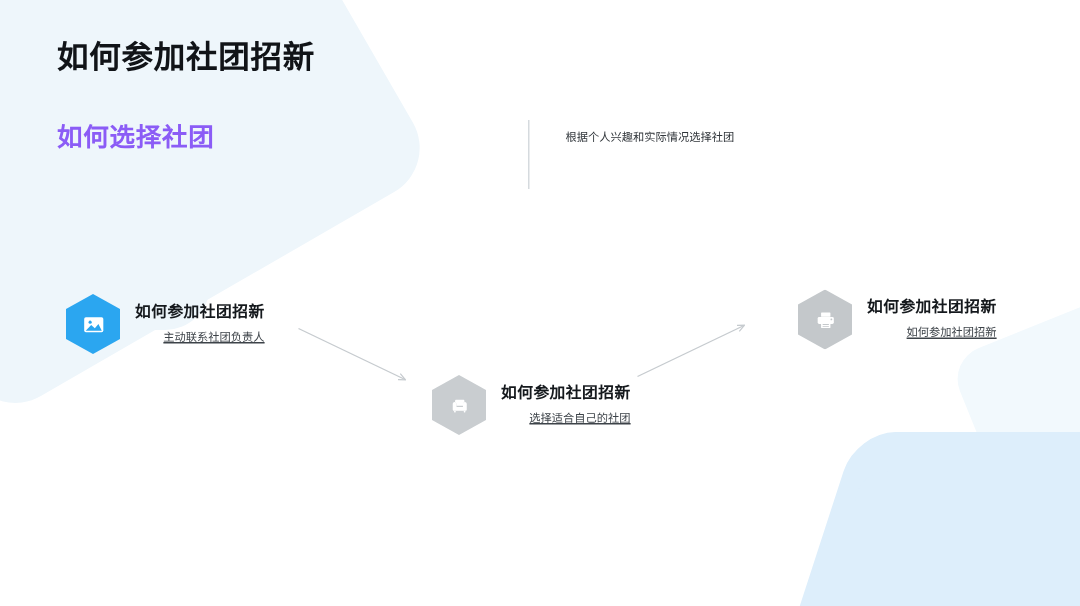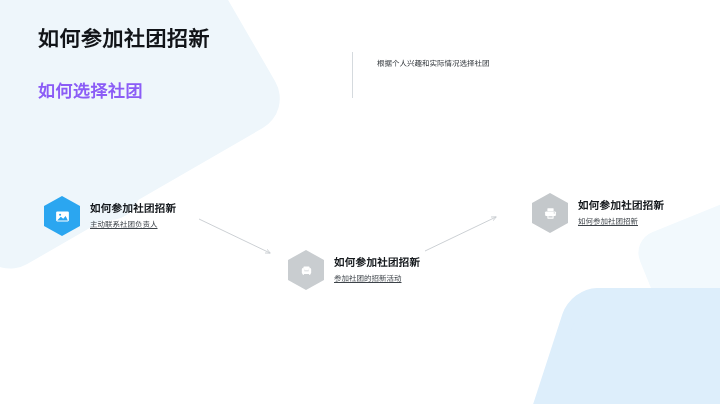--- a/index.html
+++ b/index.html
@@ -14,20 +14,21 @@
     font-family: "Liberation Sans", "DejaVu Sans", sans-serif;
     overflow: hidden;
   }
 
   .slide {
     position: relative;
     width: 720px;
     height: 404px;
     background: #ffffff;
     overflow: hidden;
+    text-align: right;
   }
 
   
   .bg-layer {
     position: absolute;
     inset: 0;
     pointer-events: none;
   }
 
   .blob-topleft {
@@ -105,21 +106,21 @@
     color: #8b5cf6;
     letter-spacing: 0.5px;
     line-height: 1.2;
     white-space: nowrap;
   }
 
   
   .note {
     position: absolute;
     left: 312px;
-    top: 52px;
+    top: 80px;
     height: 46px;
     display: flex;
     align-items: flex-start;
     padding-left: 40px;
   }
   .note-rule {
     width: 1px;
     height: 46px;
     background: #d5dade;
     flex: 0 0 auto;
@@ -239,21 +240,21 @@
                  C15 9.3 15.8 8.5 16.8 8.5 C17.8 8.5 18.6 9.3 18.6 10.4 L18.6 15.6
                  C18.6 16.3 18.1 16.8 17.4 16.8 L6.6 16.8 C5.9 16.8 5.4 16.3 5.4 15.6 Z" fill="#ffffff"></path>
         <path d="M7.6 8.6 L7.6 7.4 C7.6 6.8 8.1 6.3 8.7 6.3 L15.3 6.3 C15.9 6.3 16.4 6.8 16.4 7.4 L16.4 8.6
                  C15.6 8.9 15.1 9.6 15.1 10.5 L15.1 12.1 L8.9 12.1 L8.9 10.5 C8.9 9.6 8.4 8.9 7.6 8.6 Z" fill="#ffffff"></path>
         <rect x="6.7" y="16.6" width="1.5" height="1.7" rx="0.4" fill="#ffffff"></rect>
         <rect x="15.8" y="16.6" width="1.5" height="1.7" rx="0.4" fill="#ffffff"></rect>
       </svg>
     </div>
     <div class="node-text">
       <div class="node-title">如何参加社团招新</div>
-      <div class="node-desc">参加社团的招新活动</div>
+      <div class="node-desc">选择适合自己的社团</div>
     </div>
   </div>
 
   <div class="node node-c">
     <div class="hex" style="background:#c4c8cb;">
       <svg width="17" height="17" viewBox="0 0 24 24" fill="none">
         <rect x="7.6" y="4.6" width="8.8" height="4.2" rx="0.6" fill="#ffffff"></rect>
         <rect x="4.4" y="9" width="15.2" height="6.6" rx="1.4" fill="#ffffff"></rect>
         <rect x="7.6" y="14.4" width="8.8" height="5" rx="0.6" fill="#ffffff"></rect>
         <rect x="8.9" y="15.6" width="6.2" height="0.85" rx="0.4" fill="#c4c8cb"></rect>

